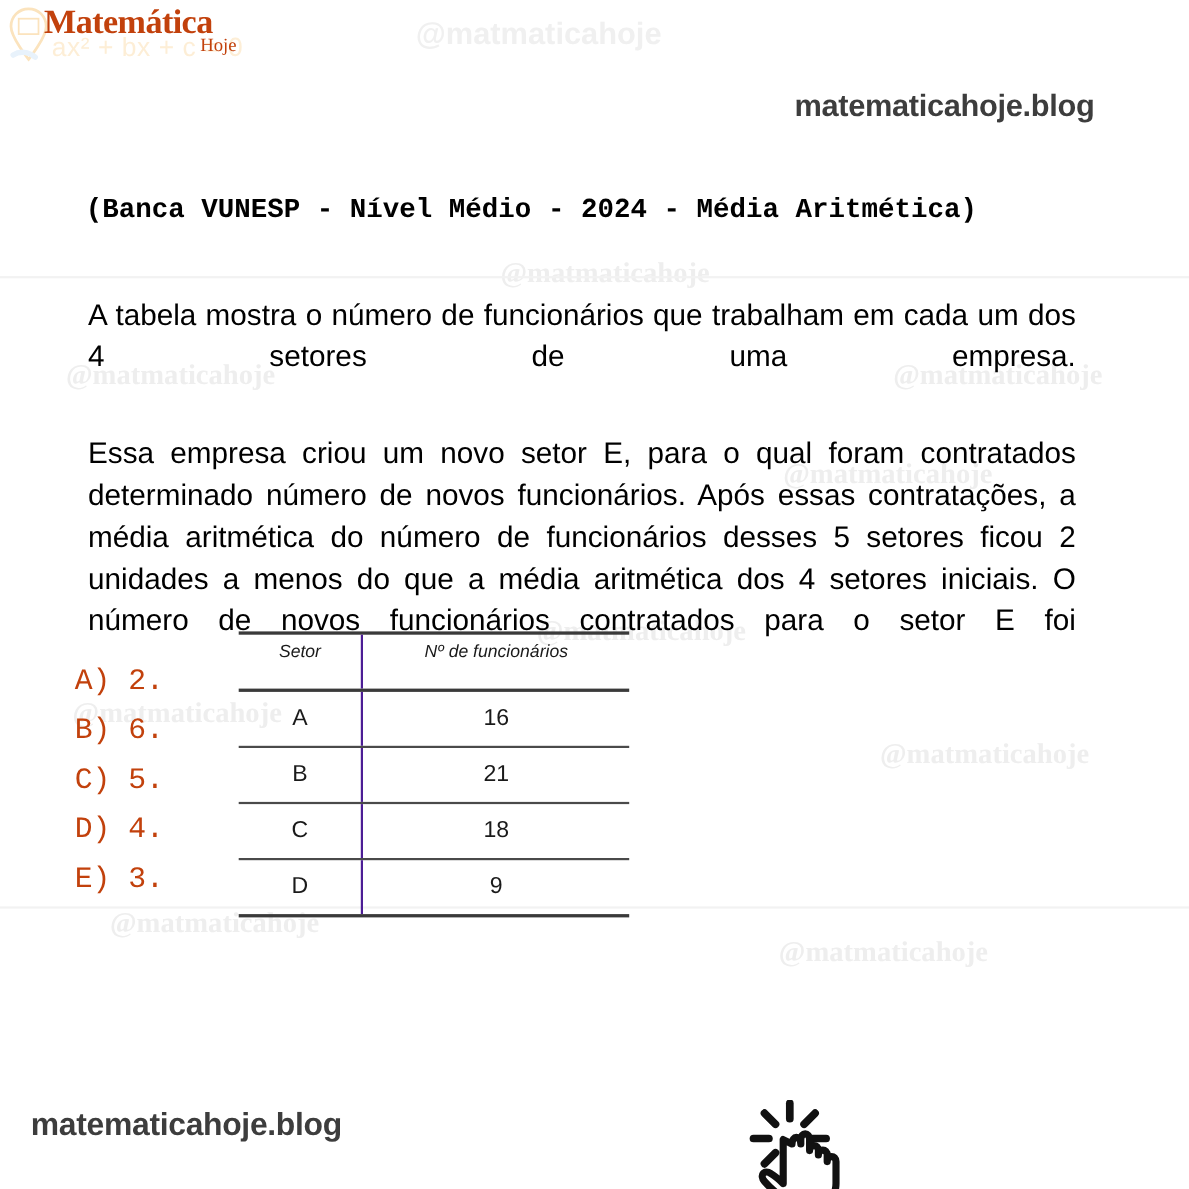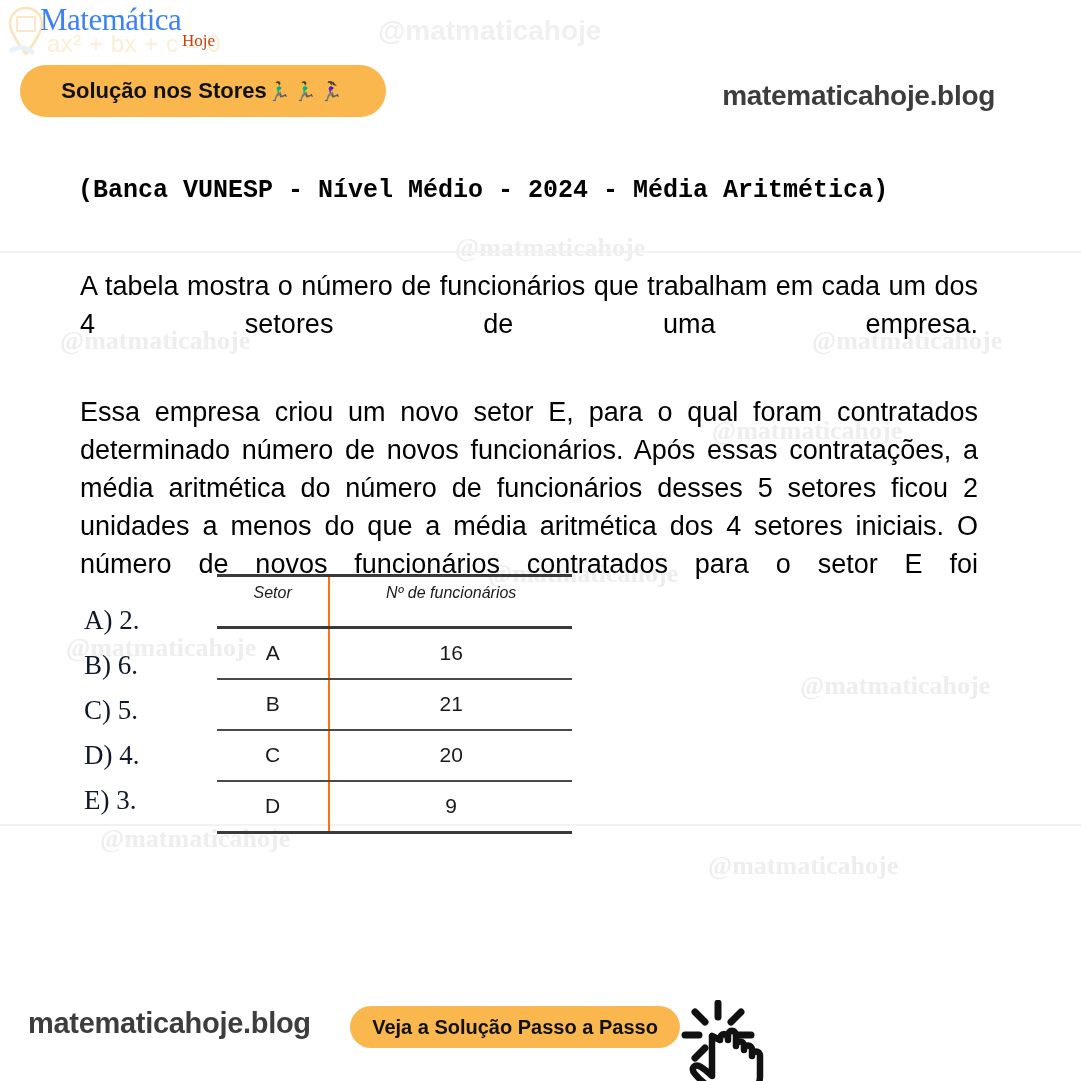--- a/index.html
+++ b/index.html
@@ -54,23 +54,23 @@
     top: 2px;
     width: 220px;
     height: 56px;
     z-index: 2;
   }
   .logo-text {
     position: absolute;
     left: 34px;
     top: 0px;
     font-family: "Liberation Serif", serif;
-    font-weight: normal;
+    font-weight: bold;
     font-size: 31px;
-    color: #3b82f6;
+    color: #c2410c;
     letter-spacing: -0.5px;
   }
   .logo-sub {
     position: absolute;
     left: 41px;
     top: 28px;
     font-family: "Liberation Sans", sans-serif;
     font-size: 24px;
     color: #fdeed6;
     letter-spacing: 0.5px;
@@ -165,26 +165,25 @@
     content: "";
     display: inline-block;
     width: 100%;
   }
 
   
   .options {
     position: absolute;
     left: 68px;
     top: 598px;
-    font-family: Liberation Serif, serif;
+    font-family: Liberation Mono, monospace;
     font-size: 27px;
     line-height: 45px;
-    color: #0f172a;
+    color: #c2410c;
     z-index: 4;
-    margin-left: 16px;
   }
   .options div { white-space: nowrap; }
 
   
   .tbl-wrap {
     position: absolute;
     left: 217px;
     top: 574px;
     width: 355px;
     z-index: 4;
@@ -210,21 +209,21 @@
     font-style: italic;
   }
   table.data tbody td {
     border-bottom: 2px solid #4a4a4a;
     height: 36px;
   }
   table.data tbody tr:last-child td {
     border-bottom: 3px solid #3a3a3a;
   }
   table.data .colsep {
-    border-left: 2px solid #f97316;
+    border-left: 2px solid #4c1d95;
   }
   .c-setor { width: 112px; }
   .c-num { width: 243px; }
 
   
   .brand-bottom {
     position: absolute;
     left: 28px;
     top: 1007px;
     font-family: "Liberation Sans", sans-serif;
@@ -285,24 +284,20 @@
     <svg class="logo-pin" width="36" height="52" viewBox="0 0 36 52">
       <path d="M18 2 C9 2 2 9 2 18 C2 28 18 48 18 48 C18 48 34 28 34 18 C34 9 27 2 18 2 Z" fill="none" stroke="#fbe3bd" stroke-width="2.5"></path>
       <rect x="9" y="11" width="18" height="14" fill="none" stroke="#fbe3bd" stroke-width="1.6"></rect>
       <path d="M4 44 C10 40 18 41 24 46" fill="none" stroke="#e8f2fb" stroke-width="5" stroke-linecap="round"></path>
     </svg>
     <div class="logo-text">Matemática</div>
     <div class="logo-sub">ax² + bx + c = 0</div>
     <div class="logo-hoje">Hoje</div>
   </div>
 
-  <div class="pill-top">
-    <span class="pill-top-label">Solução nos Stores</span>
-      <span class="runners">🏃‍♂️🏃‍♂️🏃‍♀️</span>
-  </div>
 
   <div class="brand-top">matematicahoje.blog</div>
 
   <div class="q-title">(Banca VUNESP - Nível Médio - 2024 - Média Aritmética)</div>
 
   <div class="q-body">
     <p class="lastjust">A tabela mostra o número de funcionários que trabalham em cada um dos 4 setores de uma empresa.</p>
     <p class="lastjust">Essa empresa criou um novo setor E, para o qual foram contratados determinado número de novos funcionários. Após essas contratações, a média aritmética do número de funcionários desses 5 setores ficou 2 unidades a menos do que a média aritmética dos 4 setores iniciais. O número de novos funcionários contratados para o setor E foi</p>
   </div>
 
@@ -326,35 +321,32 @@
         <tr>
           <td class="c-setor">A</td>
           <td class="c-num colsep">16</td>
         </tr>
         <tr>
           <td class="c-setor">B</td>
           <td class="c-num colsep">21</td>
         </tr>
         <tr>
           <td class="c-setor">C</td>
-          <td class="c-num colsep">20</td>
+          <td class="c-num colsep">18</td>
         </tr>
         <tr>
           <td class="c-setor">D</td>
           <td class="c-num colsep">9</td>
         </tr>
       </tbody>
     </table>
   </div>
 
   <div class="brand-bottom">matematicahoje.blog</div>
 
-  <div class="pill-bottom">
-    <span class="pill-bottom-label">Veja a Solução Passo a Passo</span>
-  </div>
 
   <svg class="cursor-icon" width="108" height="82" viewBox="0 0 108 82">
     <g stroke="#111111" stroke-width="7" stroke-linecap="round" fill="none">
       <line x1="31" y1="35" x2="17" y2="35"></line>
       <line x1="37" y1="22" x2="27" y2="12"></line>
       <line x1="50" y1="17" x2="50" y2="3"></line>
       <line x1="63" y1="22" x2="73" y2="12"></line>
       <line x1="69" y1="35" x2="83" y2="35"></line>
       <line x1="37" y1="48" x2="27" y2="58"></line>
     </g>

